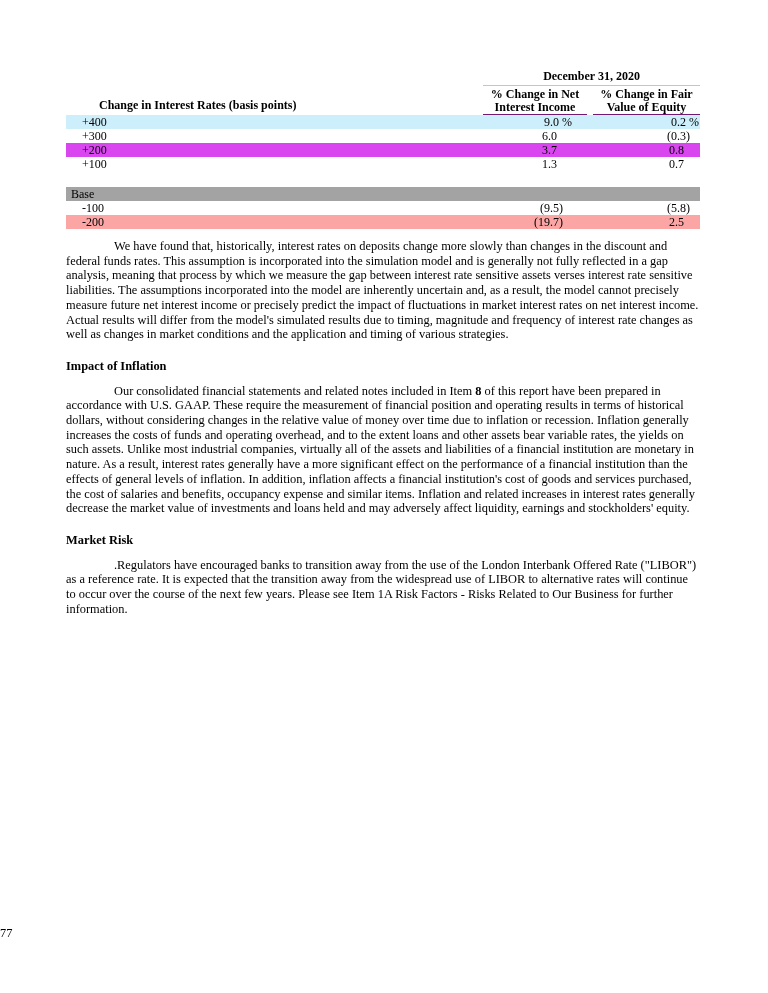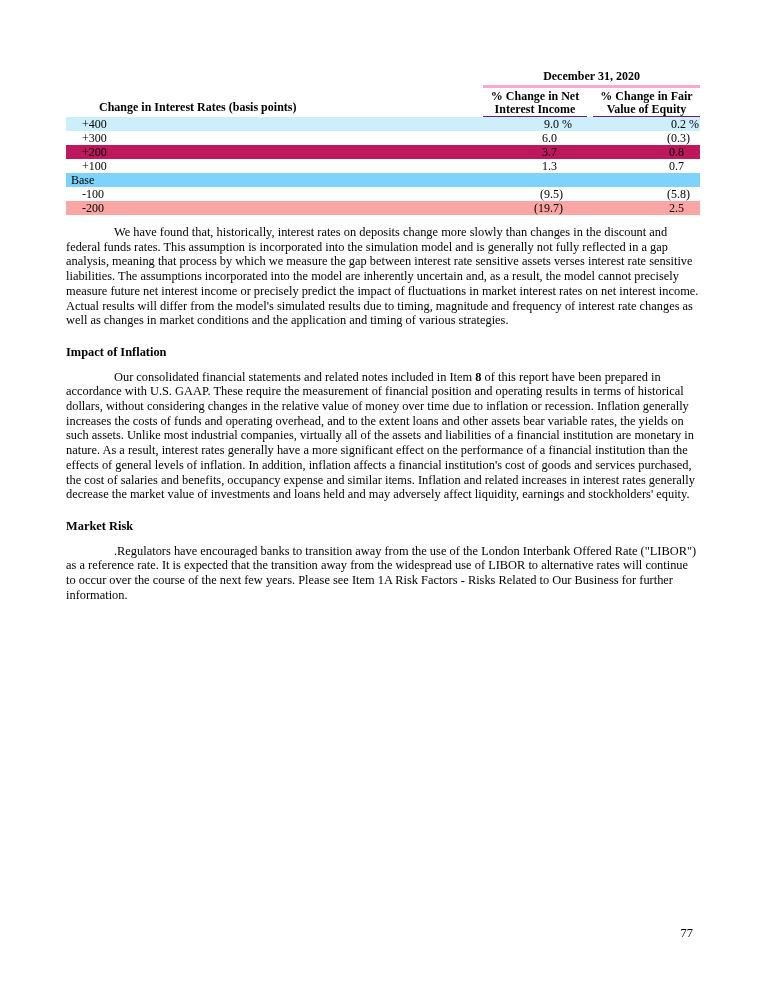--- a/index.html
+++ b/index.html
@@ -36,21 +36,21 @@
   .th-label {
     font-weight: bold;
     font-size: 12px;
     padding-bottom: 3px;
     line-height: 13px;
     margin-left: 33px;
   }
   .date-header {
     text-align: center;
     font-weight: bold;
-    border-bottom: 3px solid #f9a8d4;
+    border-bottom: 1px solid #f9a8d4;
     padding-bottom: 2px;
     line-height: 13px;
   }
   .col-heads {
     display: grid;
     grid-template-columns: 104px 6px 107px;
     margin-top: 2px;
   }
   .col-head {
     border-bottom: 1px solid #701a75;
@@ -82,21 +82,21 @@
     font-size: 12.4px;
     font-weight: bold;
     margin: 17px 0 0 0;
     line-height: 14.7px;
   }
   .page-number {
     position: absolute;
     top: 926px;
     left: 0;
     width: 693px;
-    text-align: right;
+    text-align: left;
     font-size: 12.4px;
   }
 </style>
 </head>
 <body>
 
 <div class="page">
   <div class="content">
 
     <div class="rate-table">
@@ -123,33 +123,33 @@
         <div class="t-num col1" style="padding-right: 15px;">9.0 %</div>
         <div></div>
         <div class="t-num col2" style="padding-right: 1px;">0.2 %</div>
       </div>
       <div class="t-row">
         <div class="t-label">+300</div>
         <div class="t-num col1" style="padding-right: 30px;">6.0</div>
         <div></div>
         <div class="t-num col2" style="padding-right: 10px;">(0.3)</div>
       </div>
-      <div class="t-row shaded" style="background: #be185d;">
+      <div class="t-row shaded" style="background: #d946ef;">
         <div class="t-label">+200</div>
         <div class="t-num col1" style="padding-right: 30px;">3.7</div>
         <div></div>
         <div class="t-num col2" style="padding-right: 16px;">0.8</div>
       </div>
       <div class="t-row">
         <div class="t-label">+100</div>
         <div class="t-num col1" style="padding-right: 30px;">1.3</div>
         <div></div>
         <div class="t-num col2" style="padding-right: 16px;">0.7</div>
       </div>
-      <div class="t-row shaded base" style="background: #7dd3fc;">
+      <div class="t-row shaded base" style="background: #a3a3a3; margin-top: 16px;">
         <div class="t-label">Base</div>
         <div class="t-num col1" style="padding-right: 0px;"></div>
         <div></div>
         <div class="t-num col2" style="padding-right: 0px;"></div>
       </div>
       <div class="t-row">
         <div class="t-label">-100</div>
         <div class="t-num col1" style="padding-right: 24px;">(9.5)</div>
         <div></div>
         <div class="t-num col2" style="padding-right: 10px;">(5.8)</div>

